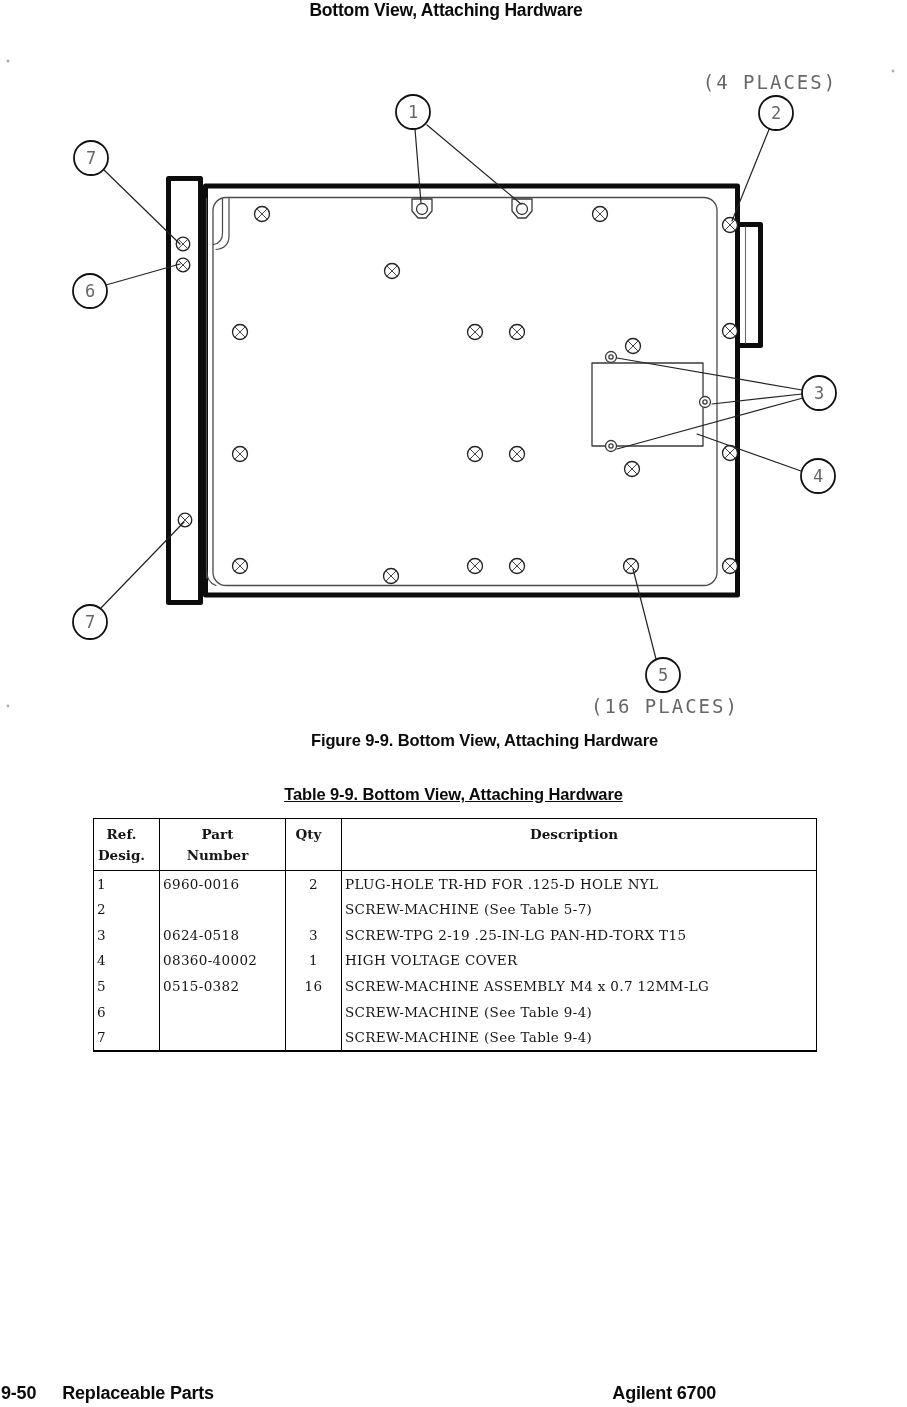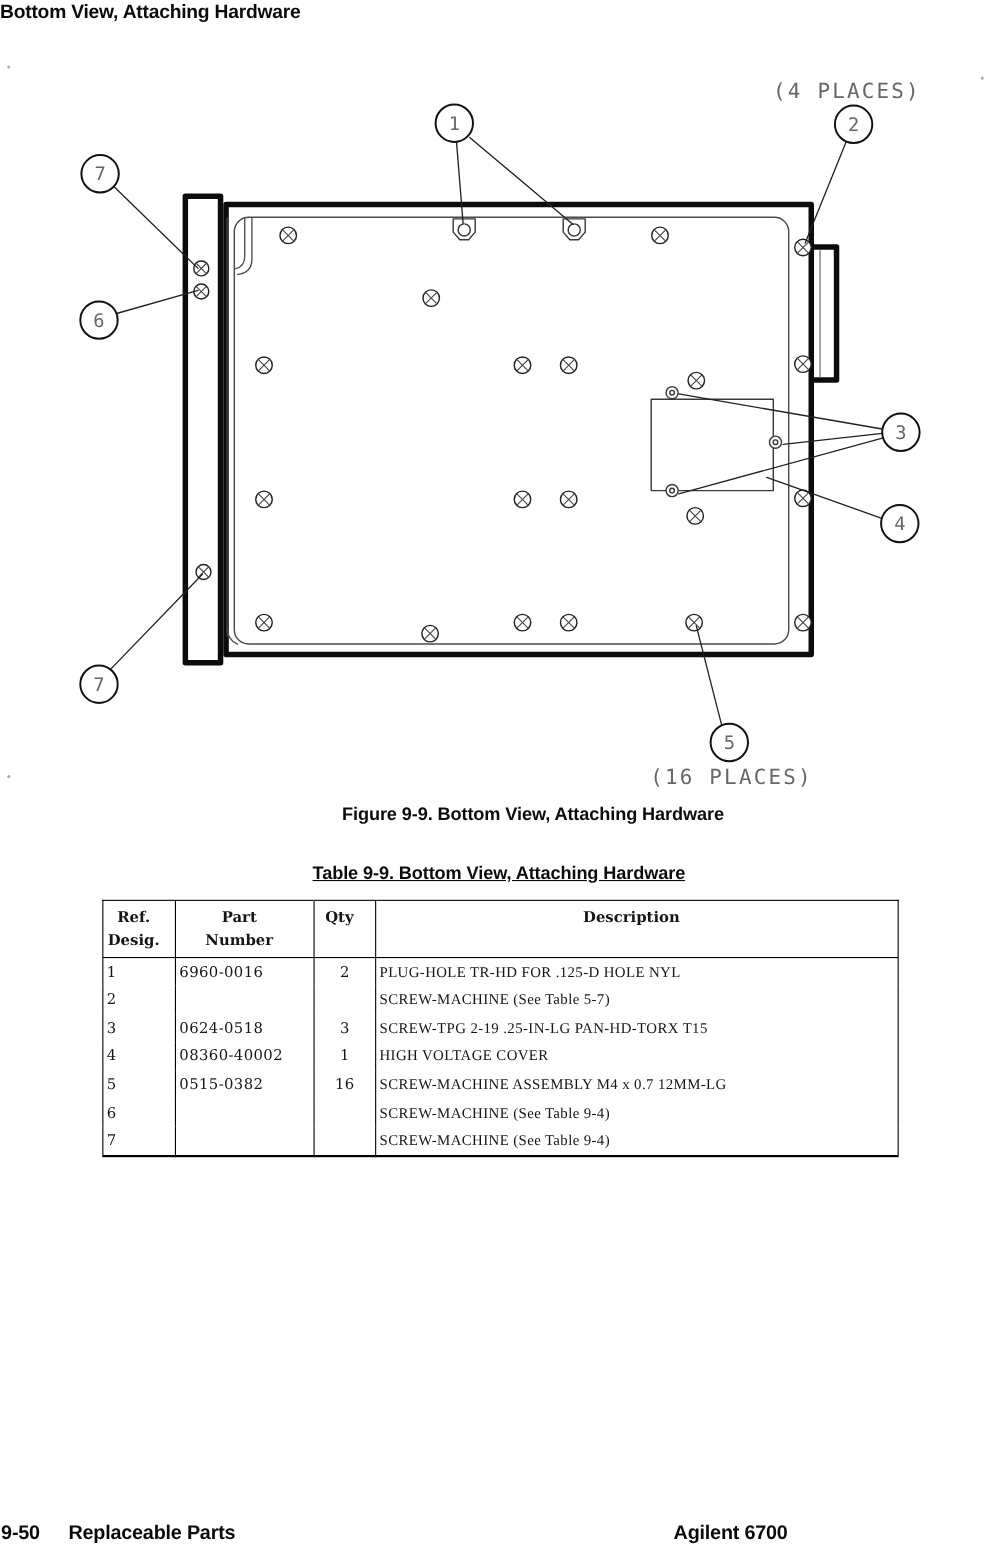--- a/index.html
+++ b/index.html
@@ -1,38 +1,38 @@
 <!DOCTYPE html>
 <html><head>
 <meta charset="utf-8">
 <style>
   html,body{margin:0;padding:0;background:#ffffff;}
   body{width:907px;height:1407px;position:relative;overflow:hidden;
        font-family:"Liberation Sans",sans-serif;color:#111;}
-  .page-title{position:absolute;top:0;left:0;width:892px;text-align:left;
+  .page-title{position:absolute;top:0;left:0;width:892px;text-align:center;
        font-size:17.5px;font-weight:bold;letter-spacing:-0.2px;color:#0b0b0b;}
   #fig{position:absolute;left:0;top:0;}
   .caption{position:absolute;left:0;width:907px;text-align:center;
        font-size:16.5px;font-weight:bold;letter-spacing:-0.1px;color:#0b0b0b;}
   .fig-caption{top:731px;padding-left:31px;}
   .tab-caption{top:785px;text-decoration:underline;}
   .table-wrap{position:absolute;left:93px;top:818px;}
   table.parts{border-collapse:collapse;table-layout:fixed;width:723px;
        font-family:"DejaVu Serif","Liberation Serif",serif;color:#151515;
        border:1.6px solid #000;border-bottom-width:2.6px;}
   table.parts th{font-size:13.5px;font-weight:bold;text-align:center;vertical-align:top;
        padding:5px 12px 4px 2px;line-height:1.55;white-space:pre-line;
        border-bottom:1.6px solid #000;height:31px;}
   table.parts td{font-size:13.5px;letter-spacing:0.35px;height:25.6px;
        padding:0 3px;vertical-align:middle;white-space:nowrap;overflow:hidden;}
   table.parts th + th, table.parts td + td{border-left:1.3px solid #000;}
   td.c0{padding-left:5px;}
   td.c1{padding-left:9px;margin-left:44px;}
   td.c2{text-align:center;}
-  td.c3{padding-left:8px;font-family:Liberation Serif, serif;}
+  td.c3{padding-left:8px;}
   .footer{position:absolute;left:0;top:1383px;width:717px;display:flex;
        justify-content:space-between;font-size:18px;font-weight:bold;
        letter-spacing:-0.2px;color:#0a0a0a;}
   .footer .fl{margin-left:1px;}
   .footer .fl .gap{display:inline-block;width:26px;}
   .footer .fr{margin-right:1px;}
 </style>
 </head>
 <body>
 

